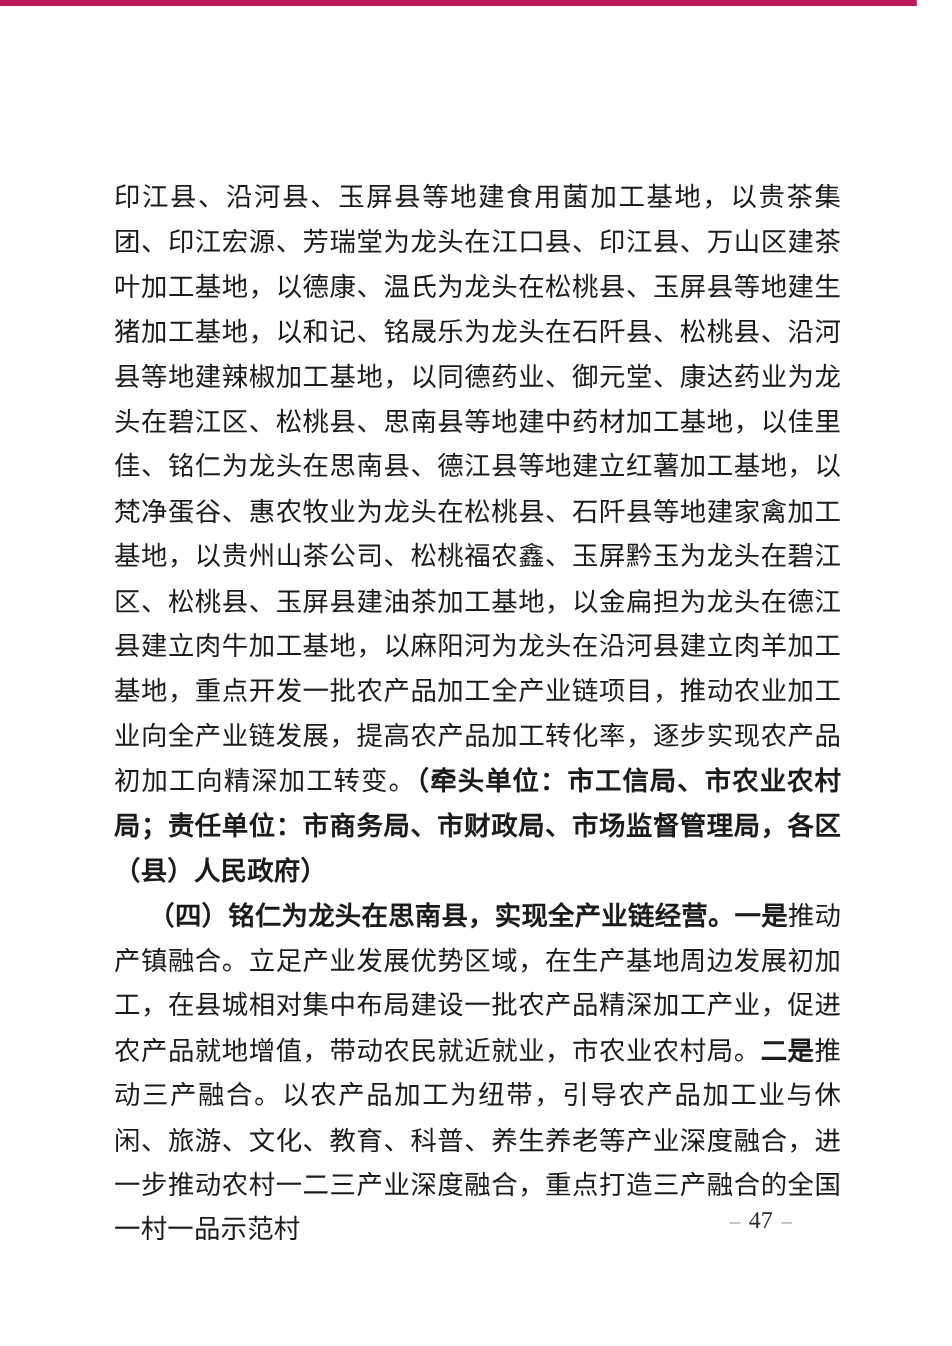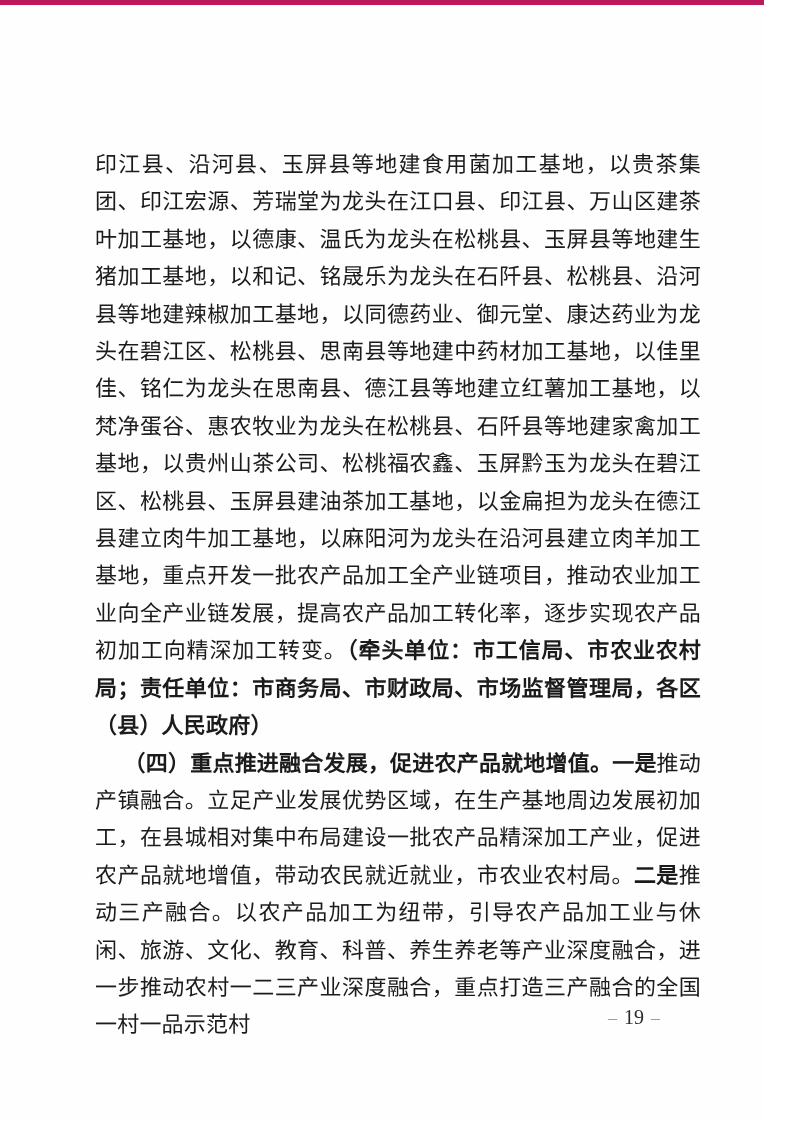--- a/index.html
+++ b/index.html
@@ -63,19 +63,19 @@
 </style>
 </head>
 <body>
 
 <div class="page">
 
   <div class="text-block">
 
     <p class="para"><span class="fs">印江县、沿河县、玉屏县等地建食用菌加工基地，以贵茶集团、印江宏源、芳瑞堂为龙头在江口县、印江县、万山区建茶叶加工基地，以德康、温氏为龙头在松桃县、玉屏县等地建生猪加工基地，以和记、铭晟乐为龙头在石阡县、松桃县、沿河县等地建辣椒加工基地，以同德药业、御元堂、康达药业为龙头在碧江区、松桃县、思南县等地建中药材加工基地，以佳里佳、铭仁为龙头在思南县、德江县等地建立红薯加工基地，以梵净蛋谷、惠农牧业为龙头在松桃县、石阡县等地建家禽加工基地，以贵州山茶公司、松桃福农鑫、玉屏黔玉为龙头在碧江区、松桃县、玉屏县建油茶加工基地，以金扁担为龙头在德江县建立肉牛加工基地，以麻阳河为龙头在沿河县建立肉羊加工基地，重点开发一批农产品加工全产业链项目，推动农业加工业向全产业链发展，提高农产品加工转化率，逐步实现农产品初加工向精深加工转变。</span><span class="hei">（牵头单位：市工信局、市农业农村局；责任单位：市商务局、市财政局、市场监督管理局，各区（县）人民政府）</span></p>
 
-    <p class="para indent"><span class="hei">（四）重点推进融合发展，促进农产品就地增值。</span><span class="hei">一是</span><span class="fs">推动产镇融合。立足产业发展优势区域，在生产基地周边发展初加工，在县城相对集中布局建设一批农产品精深加工产业，促进农产品就地增值，带动农民就近就业，市农业农村局。</span><span class="hei">二是</span><span class="fs">推动三产融合。以农产品加工为纽带，引导农产品加工业与休闲、旅游、文化、教育、科普、养生养老等产业深度融合，进一步推动农村一二三产业深度融合，重点打造三产融合的全国一村一品示范村</span></p>
+    <p class="para indent"><span class="hei">（四）铭仁为龙头在思南县，实现全产业链经营。</span><span class="hei">一是</span><span class="fs">推动产镇融合。立足产业发展优势区域，在生产基地周边发展初加工，在县城相对集中布局建设一批农产品精深加工产业，促进农产品就地增值，带动农民就近就业，市农业农村局。</span><span class="hei">二是</span><span class="fs">推动三产融合。以农产品加工为纽带，引导农产品加工业与休闲、旅游、文化、教育、科普、养生养老等产业深度融合，进一步推动农村一二三产业深度融合，重点打造三产融合的全国一村一品示范村</span></p>
 
   </div>
 
-  <div class="page-number"><span class="dash">–</span><span class="num">19</span><span class="dash">–</span></div>
+  <div class="page-number"><span class="dash">–</span><span class="num">47</span><span class="dash">–</span></div>
 
 </div>
 
 </body></html>

